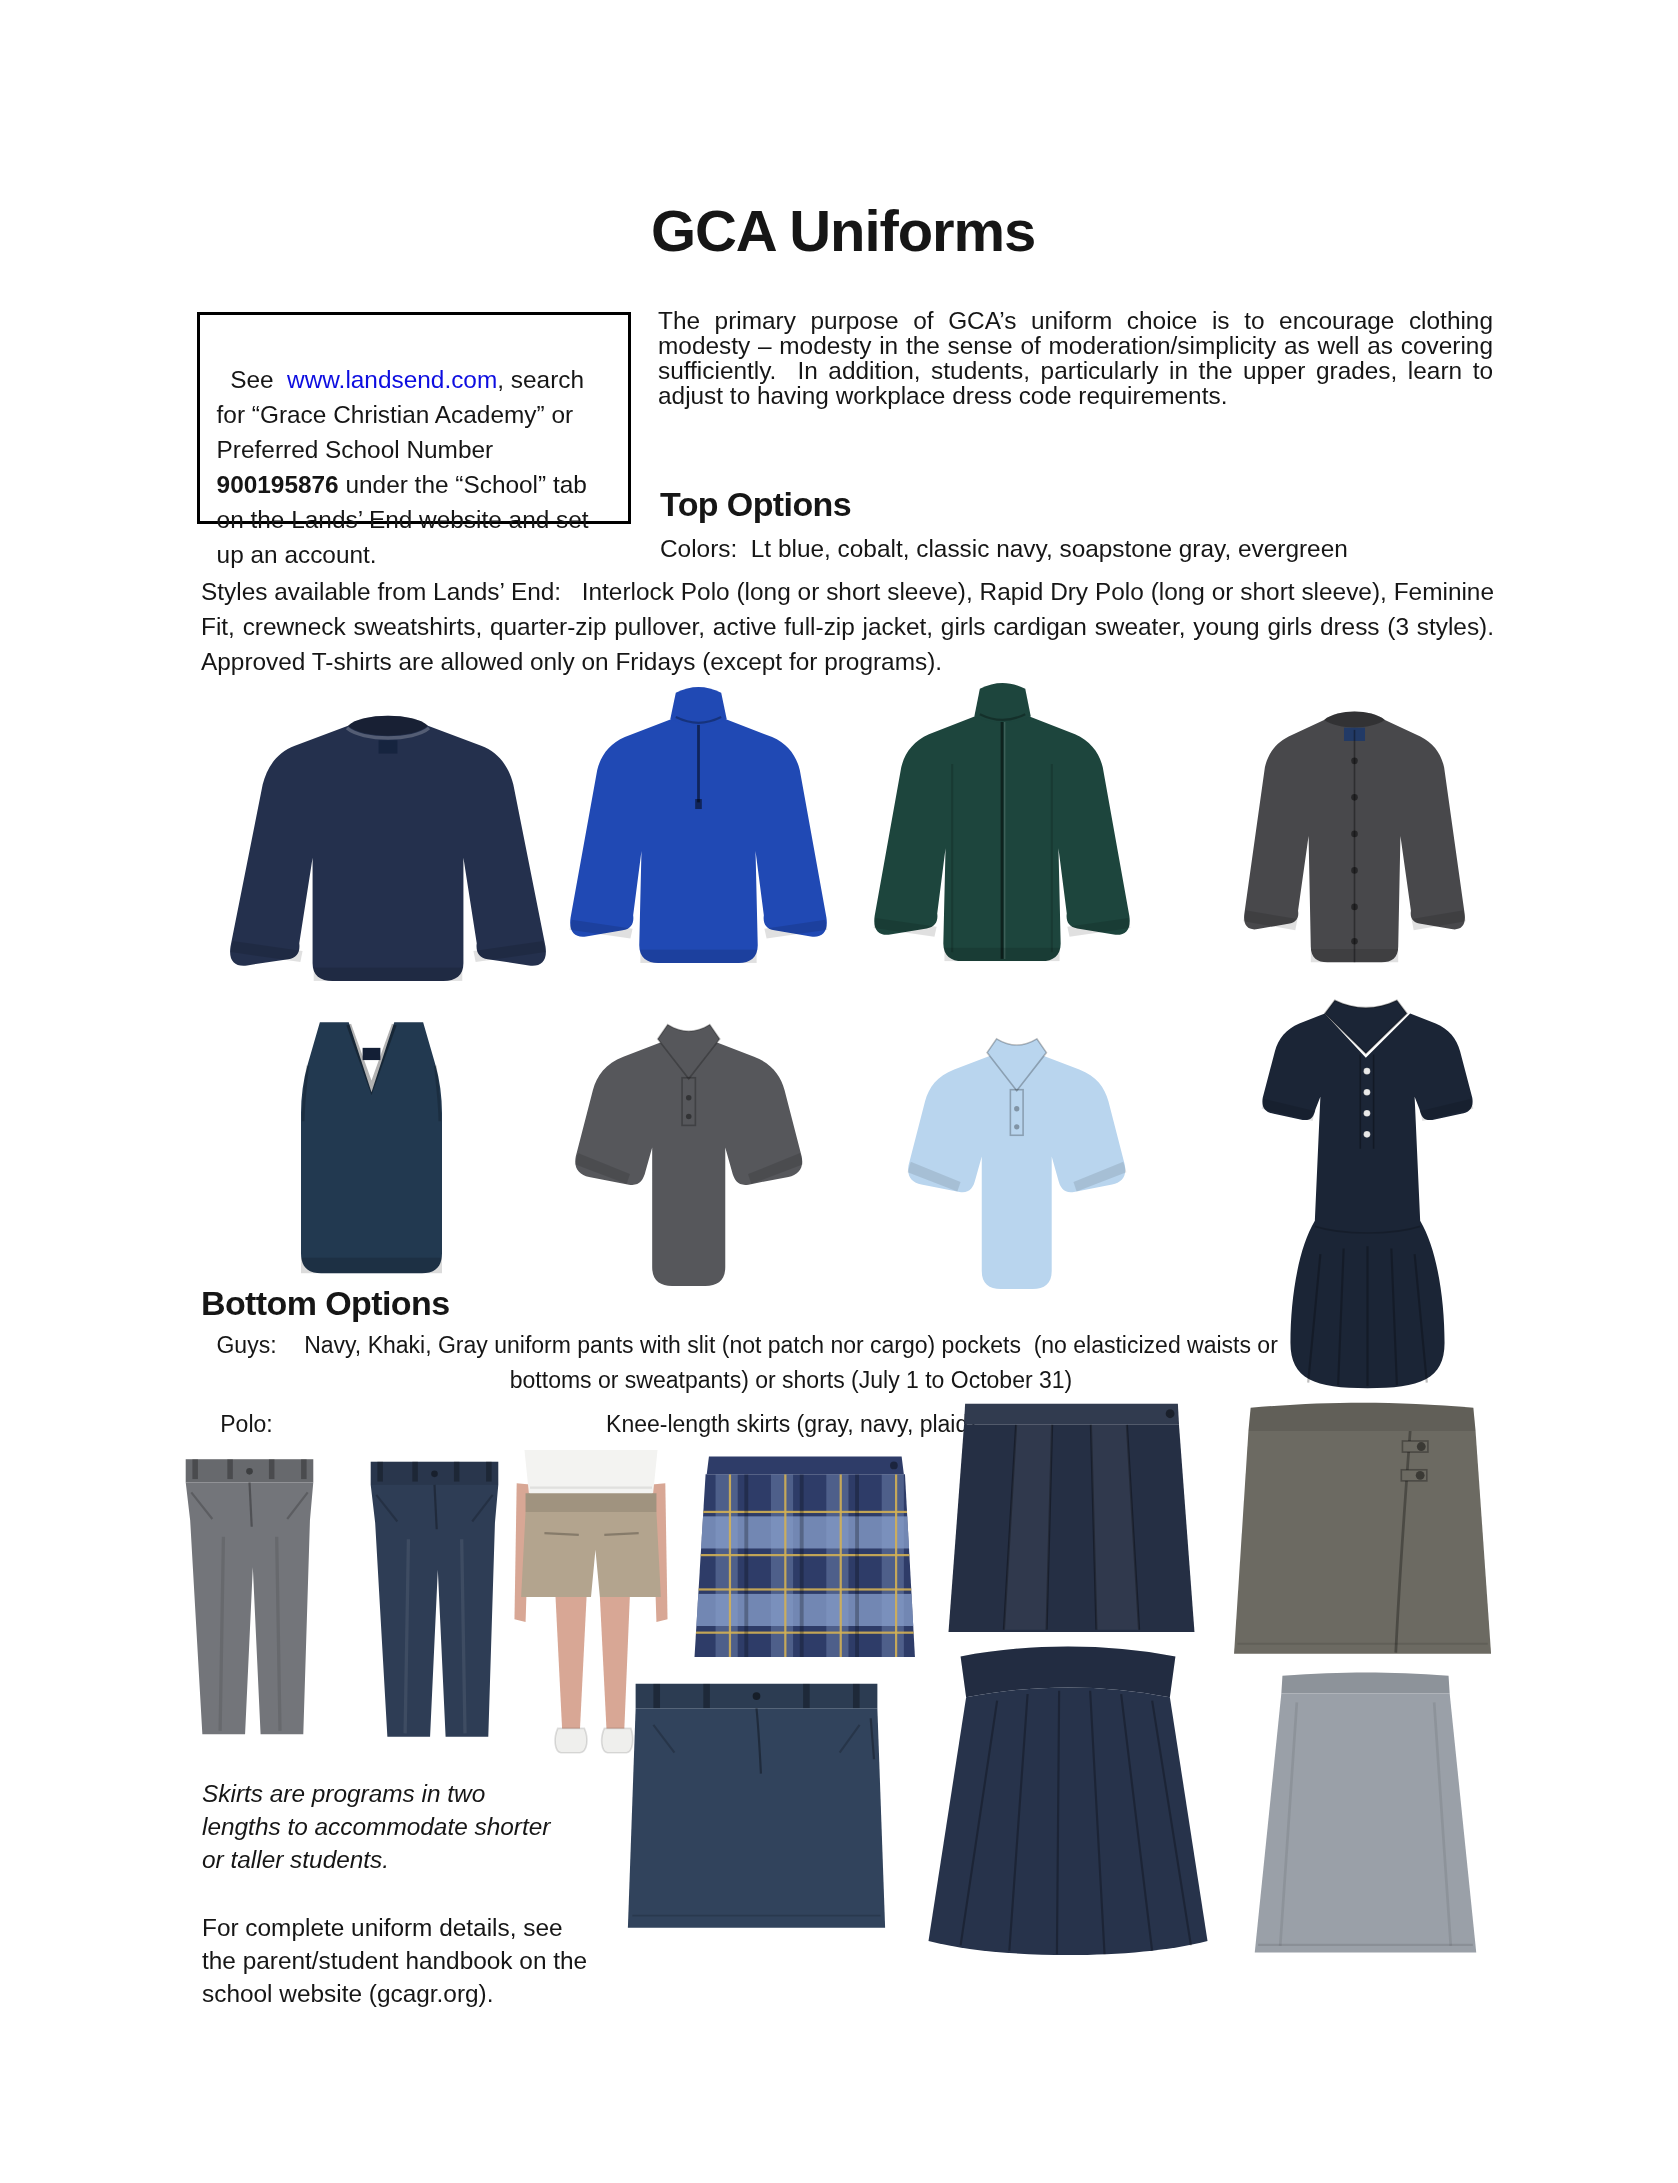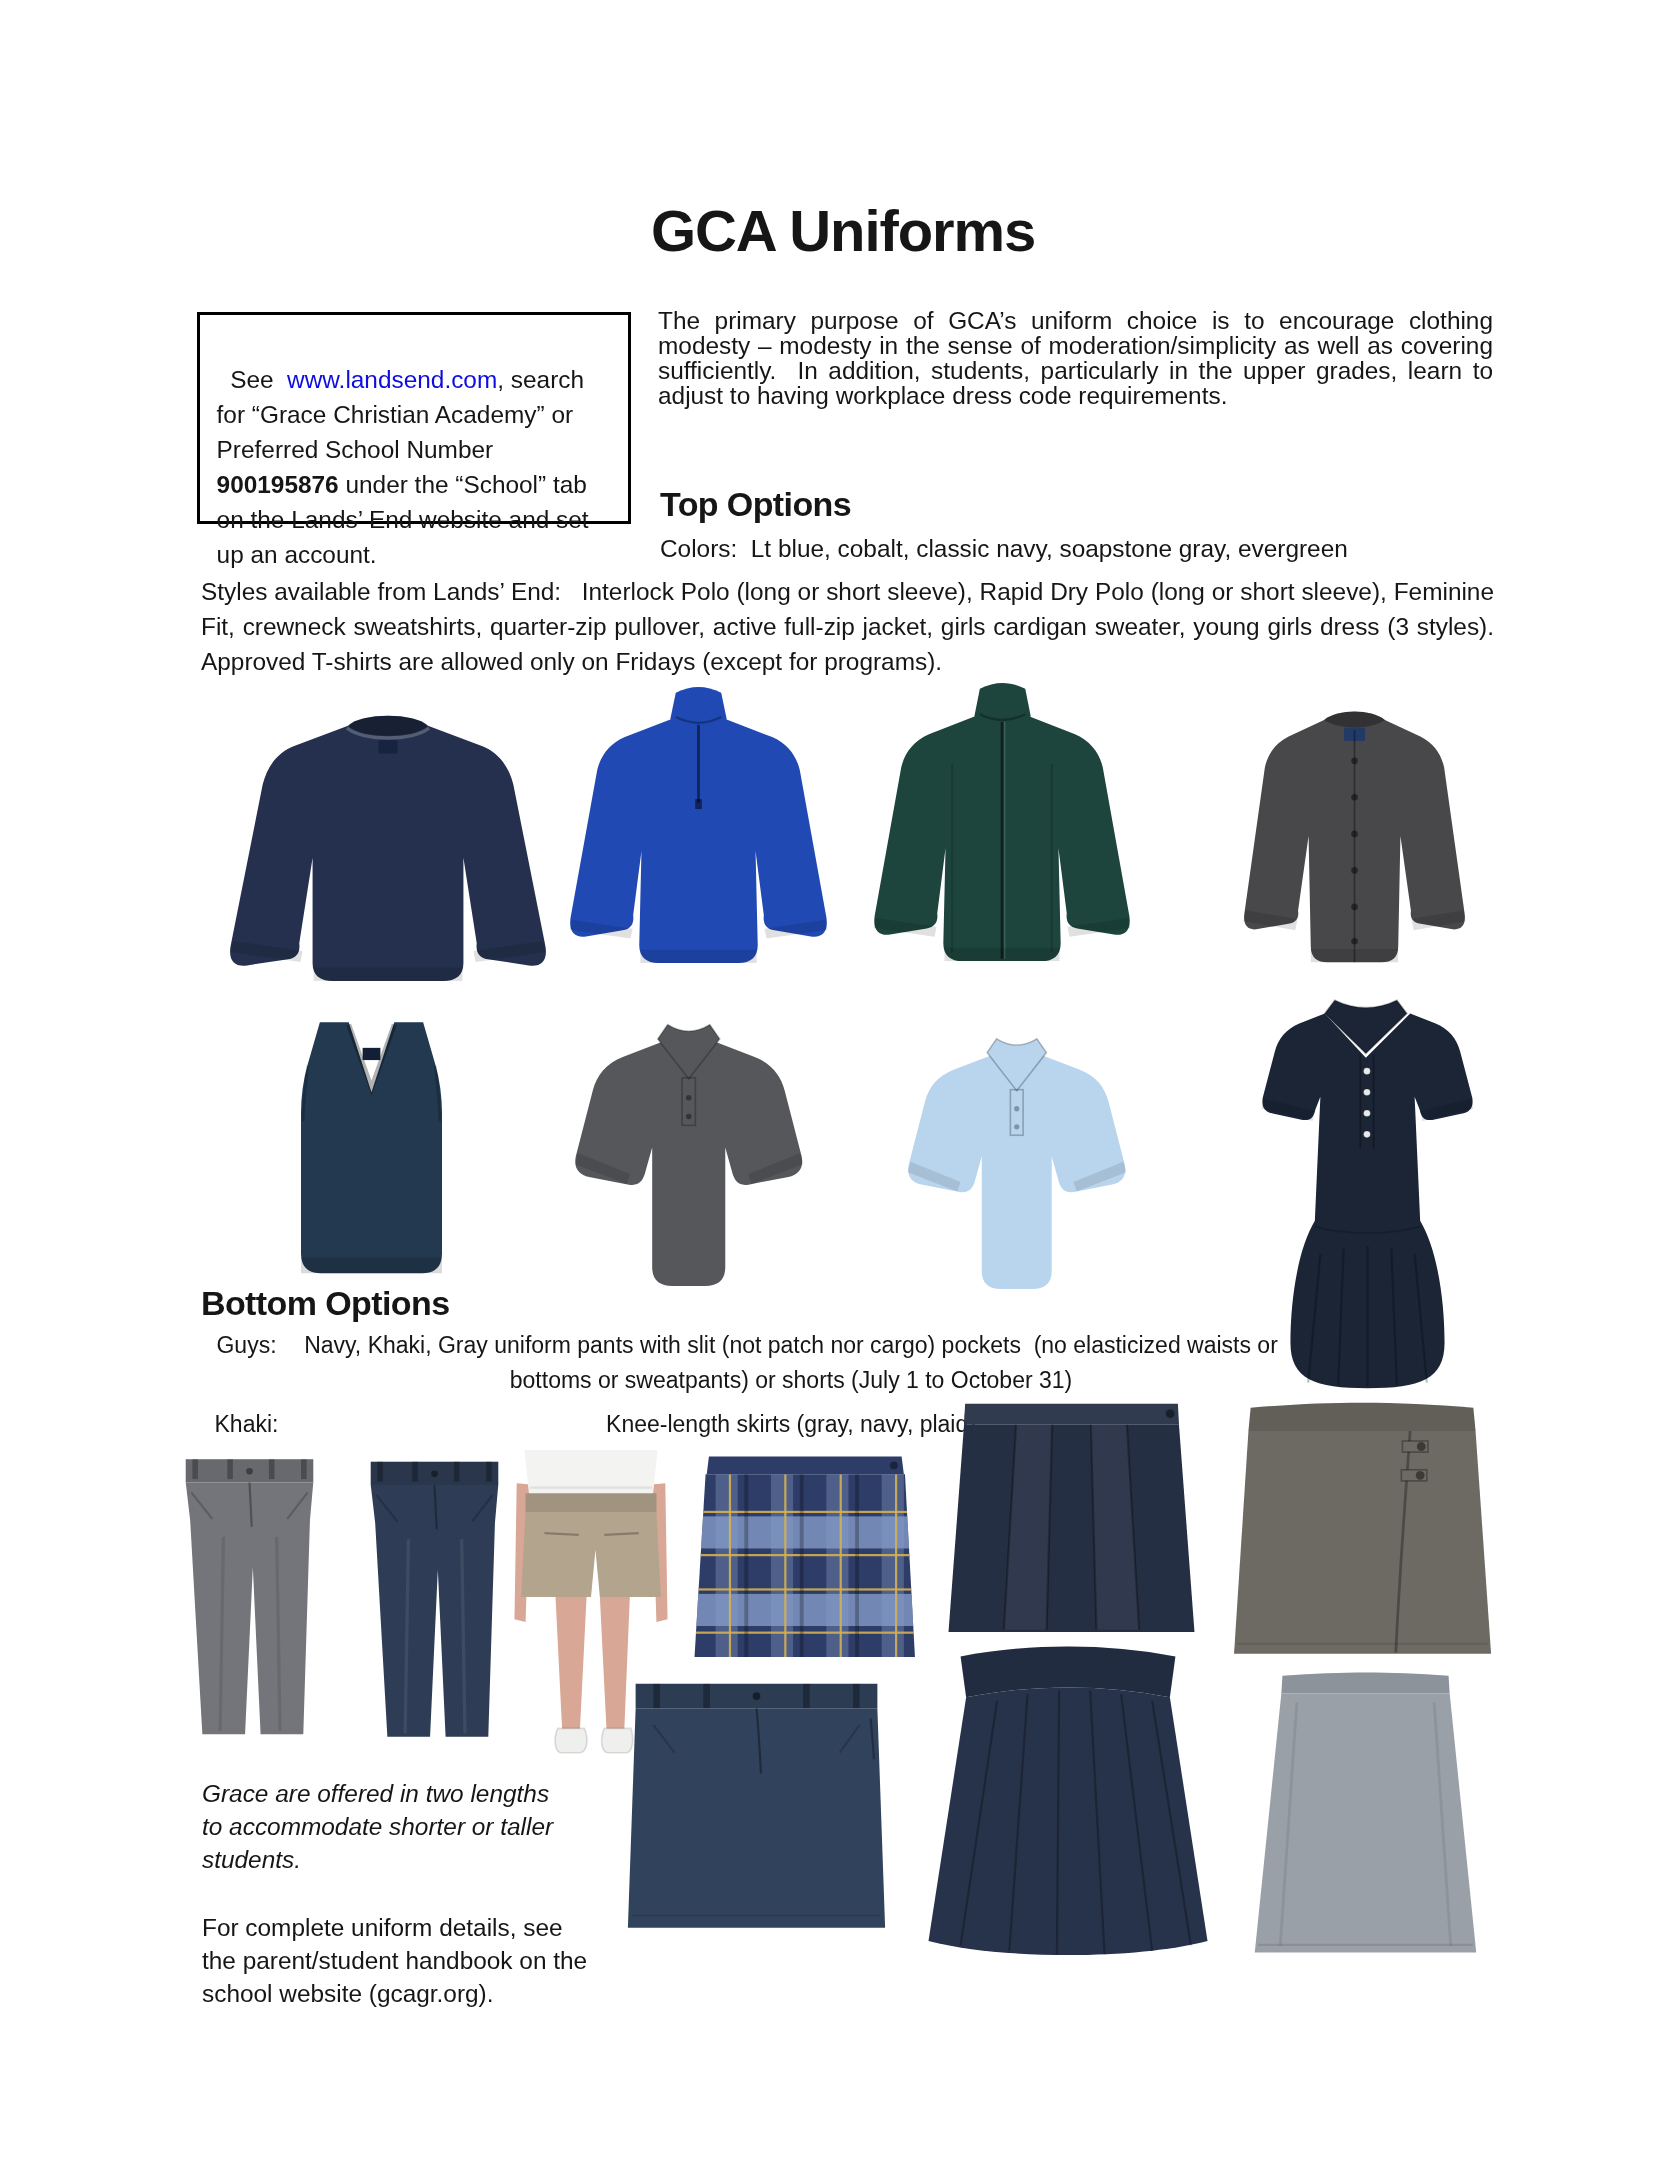--- a/index.html
+++ b/index.html
@@ -40,25 +40,25 @@
 <p class="abs body-text pre just" style="left:197px;top:570px;width:1293px;line-height:35px;">Styles available from Lands’ End:   Interlock Polo (long or short sleeve), Rapid Dry Polo (long or short sleeve), Feminine Fit, crewneck sweatshirts, quarter-zip pullover, active full-zip jacket, girls cardigan sweater, young girls dress (3 styles).  Approved T-shirts are allowed only on Fridays (except for programs).</p>
 
 <h2 class="abs h2" style="left:197px;top:1280px;">Bottom Options</h2>
 
 <div class="abs opt-row" style="left:197px;top:1328px;width:1089px;">
   <div class="opt-label">Guys:</div>
   <div class="opt-text pre">Navy, Khaki, Gray uniform pants with slit (not patch nor cargo) pockets  (no elasticized waists or bottoms or sweatpants) or shorts (July 1 to October 31)</div>
 </div>
 
 <div class="abs opt-row" style="left:197px;top:1407px;width:1089px;">
-  <div class="opt-label">Khaki:</div>
+  <div class="opt-label">Polo:</div>
   <div class="opt-text pre">Knee-length skirts (gray, navy, plaid)</div>
 </div>
 
-<p class="abs note-italic" style="left:198px;top:1773px;width:366px;">Grace are offered in two lengths to accommodate shorter or taller students.</p>
+<p class="abs note-italic" style="left:198px;top:1773px;width:366px;">Skirts are programs in two lengths to accommodate shorter or taller students.</p>
 
 <p class="abs note" style="left:198px;top:1907px;width:388px;">For complete uniform details, see the parent/student handbook on the school website (gcagr.org).</p>
 
 <div class="abs garment" style="left: 216px; top: 687px; width: 344px; height: 305px; --g: #24304d;">
   <svg viewBox="0 0 620 550">
     <path fill="var(--g)" d="M238,70 C262,46 358,46 382,70 L478,106 C510,118 528,144 536,176 L594,468 C598,494 586,505 564,502 L490,491 C474,489 468,478 470,462 L446,308 L446,498 C446,520 432,530 410,530 L210,530 C188,530 174,520 174,498 L174,308 L150,462 C152,478 146,489 130,491 L56,502 C34,505 22,494 26,468 L84,176 C92,144 110,118 142,106 Z"></path>
     <path fill="#000" fill-opacity=".32" d="M238,70 C262,46 358,46 382,70 C358,94 262,94 238,70 Z"></path>
     <path fill="none" stroke="#fff" stroke-opacity=".22" stroke-width="6" d="M236,74 C264,98 356,98 384,74"></path>
     <rect x="176" y="506" width="268" height="24" fill="#000" fill-opacity=".12"></rect>
     <path fill="#000" fill-opacity=".12" d="M30,458 L156,476 L152,496 L26,478 Z"></path>

